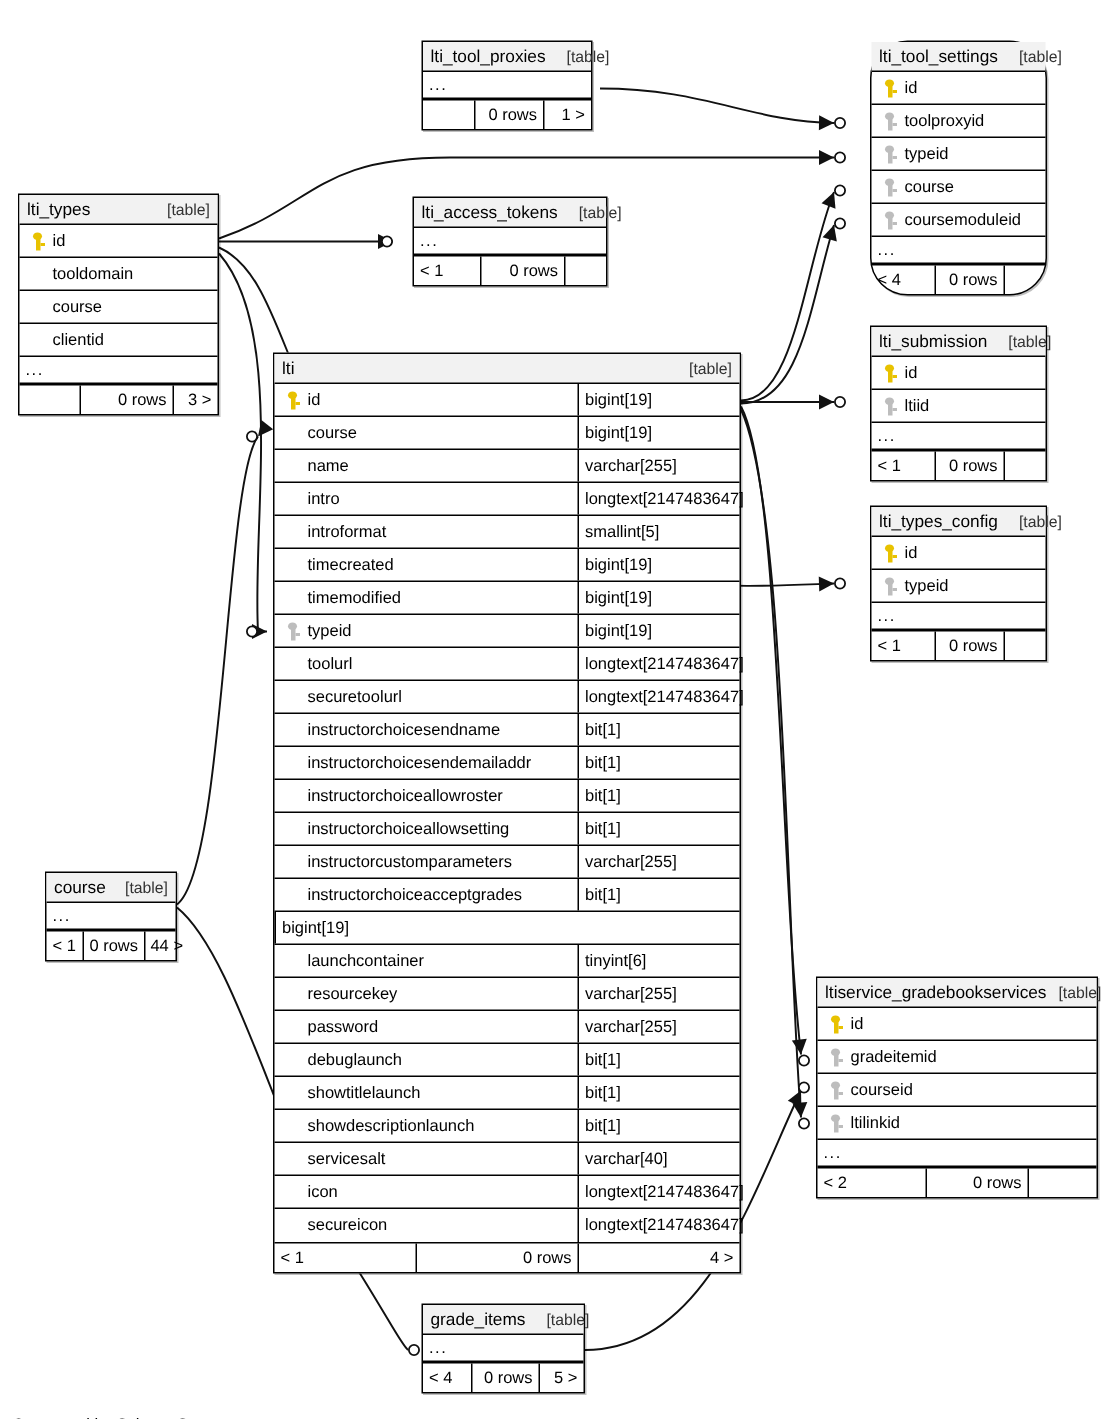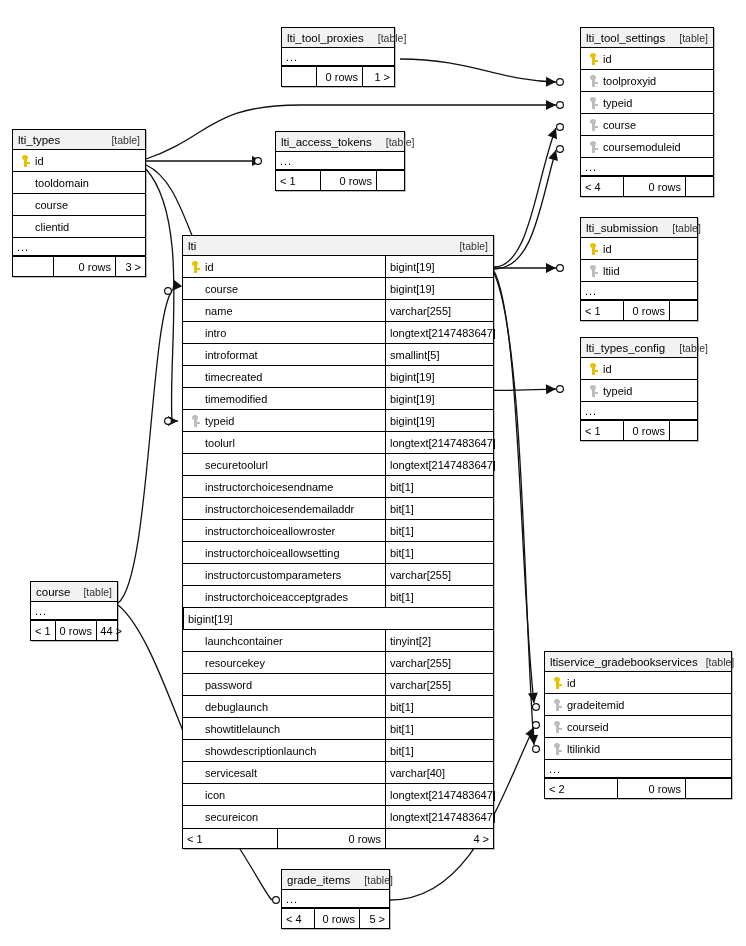--- a/index.html
+++ b/index.html
@@ -160,21 +160,21 @@
       <span class="tbl-kind tight">[table]</span>
     </div>
     <div class="ellipsis-row">...</div>
     <div class="footer">
       <div class="f-left" style="width:34px"></div>
       <div class="f-mid" style="flex:1">0 rows</div>
       <div class="f-right" style="width:32px">1 &gt;</div>
     </div>
   </div>
 
-  <div class="table-box" style="left:580px;top:8px;width:134px;">
+  <div class="table-box" style="left:580px;top:8px;width:118px;border-radius:25px;">
     <div class="tbl-header">
       <span class="tbl-name">lti_tool_settings</span>
       <span class="tbl-kind tight">[table]</span>
     </div>
 
     <div class="row">
       <div class="col-name">
         <span class="keycell">
             <span class="key">
               <b></b>
@@ -504,21 +504,21 @@
           <div class="col-type" style="width: 108px;">bit[1]</div>
         </div>
         <div class="row">
           <div class="col-type" style="width: 108px;">bigint[19]</div>
         </div>
         <div class="row">
           <div class="col-name">
             <span class="keycell"></span>
             <span class="lbl">launchcontainer</span>
           </div>
-          <div class="col-type" style="width: 108px;">tinyint[2]</div>
+          <div class="col-type" style="width: 108px;">tinyint[6]</div>
         </div>
         <div class="row">
           <div class="col-name">
             <span class="keycell"></span>
             <span class="lbl">resourcekey</span>
           </div>
           <div class="col-type" style="width: 108px;">varchar[255]</div>
         </div>
         <div class="row">
           <div class="col-name">

